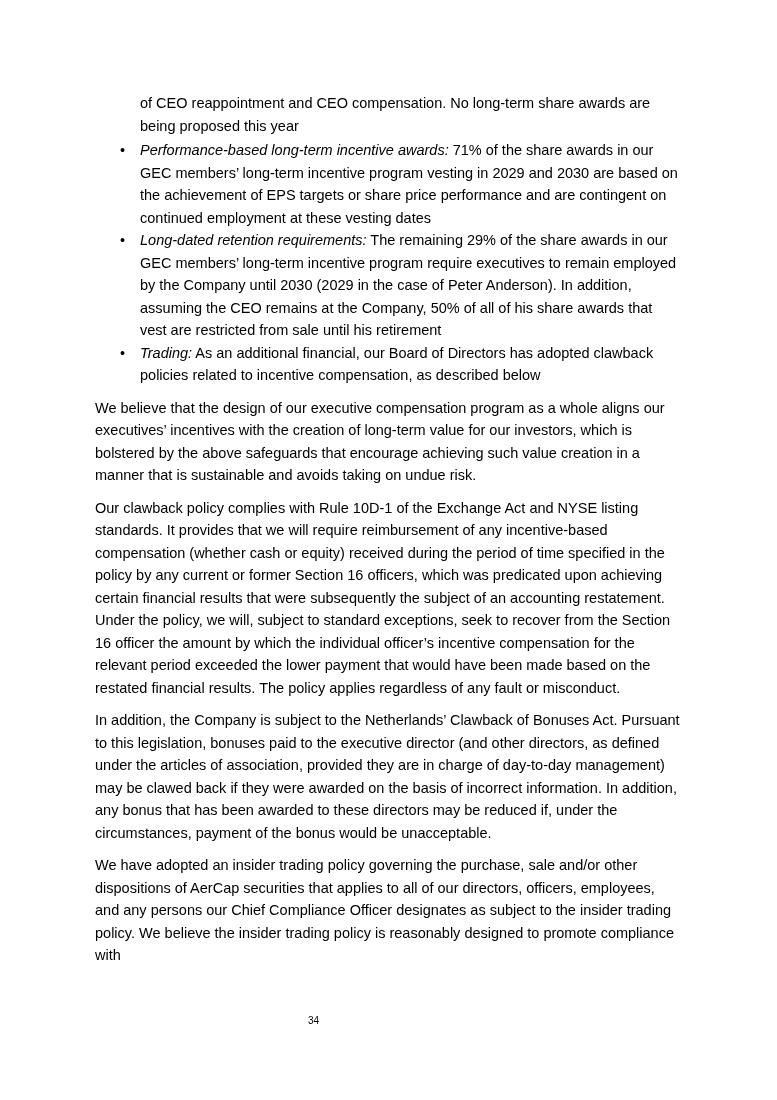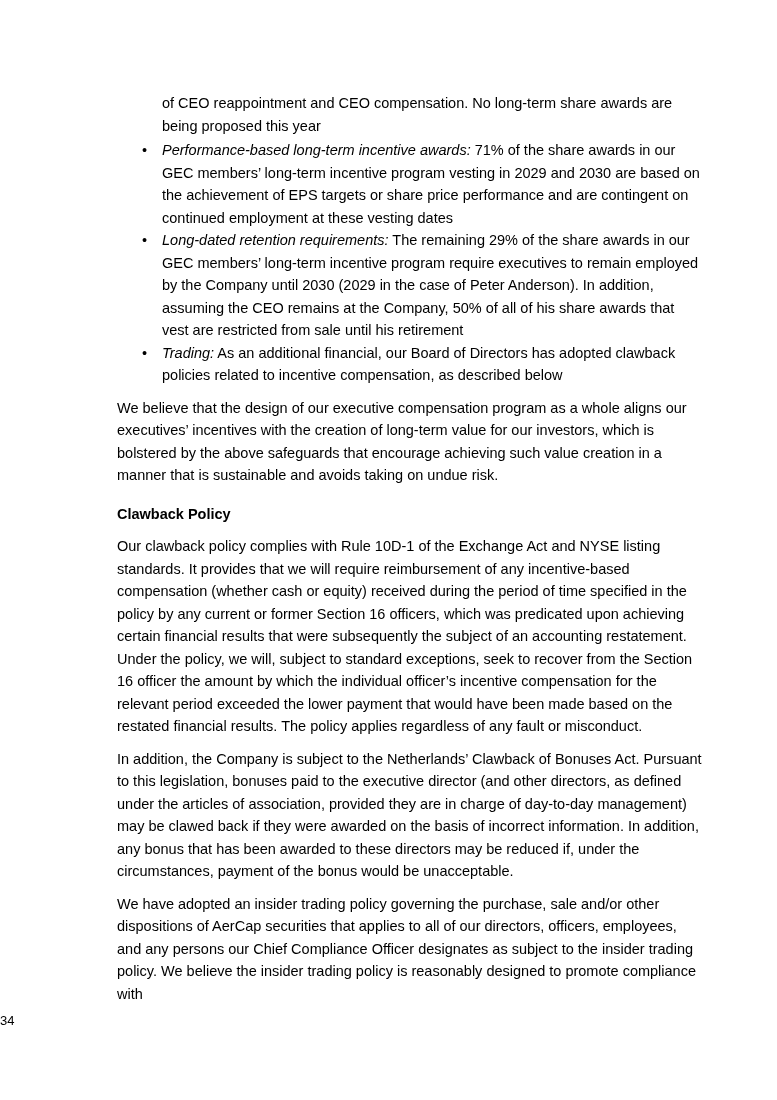--- a/index.html
+++ b/index.html
@@ -16,21 +16,20 @@
     overflow: hidden;
   }
   .doc {
     position: absolute;
     top: 92px;
     left: 95px;
     width: 587px;
     font-size: 14.5px;
     line-height: 22.5px;
     text-align: left;
-    margin-left: 22px;
   }
   .continuation {
     margin: 0 0 0 45px;
   }
   ul.bullets {
     list-style: none;
     margin: 2px 0 0 23px;
     padding: 0;
   }
   ul.bullets li {
@@ -51,21 +50,22 @@
   h3.heading {
     font-size: 14.5px;
     font-weight: bold;
     margin: 16px 0 10px 0;
   }
   .page-number {
     position: absolute;
     top: 1010px;
     left: 0;
     width: 627px;
-    font-size: 13px;
+    text-align: center;
+    font-size: 10px;
     line-height: 22px;
   }
 </style>
 </head>
 <body>
 
 <div class="doc">
 
   <div class="continuation">of CEO reappointment and CEO compensation. No long-term share awards are being proposed this year</div>
 
@@ -79,21 +79,20 @@
       <span class="lead">Long-dated retention requirements:</span><span> The remaining 29% of the share awards in our GEC members’ long-term incentive program require executives to remain employed by the Company until 2030 (2029 in the case of Peter Anderson). In addition, assuming the CEO remains at the Company, 50% of all of his share awards that vest are restricted from sale until his retirement</span>
     </li>
     <li>
       <span class="bullet-marker">•</span>
       <span class="lead">Trading:</span><span> As an additional financial, our Board of Directors has adopted clawback policies related to incentive compensation, as described below</span>
     </li>
   </ul>
 
   <p class="para">We believe that the design of our executive compensation program as a whole aligns our executives’ incentives with the creation of long-term value for our investors, which is bolstered by the above safeguards that encourage achieving such value creation in a manner that is sustainable and avoids taking on undue risk.</p>
 
-  <h3 class="heading">Clawback Policy</h3>
 
   <p class="para">Our clawback policy complies with Rule 10D-1 of the Exchange Act and NYSE listing standards. It provides that we will require reimbursement of any incentive-based compensation (whether cash or equity) received during the period of time specified in the policy by any current or former Section 16 officers, which was predicated upon achieving certain financial results that were subsequently the subject of an accounting restatement. Under the policy, we will, subject to standard exceptions, seek to recover from the Section 16 officer the amount by which the individual officer’s incentive compensation for the relevant period exceeded the lower payment that would have been made based on the restated financial results. The policy applies regardless of any fault or misconduct.</p>
 
   <p class="para">In addition, the Company is subject to the Netherlands’ Clawback of Bonuses Act. Pursuant to this legislation, bonuses paid to the executive director (and other directors, as defined under the articles of association, provided they are in charge of day-to-day management) may be clawed back if they were awarded on the basis of incorrect information. In addition, any bonus that has been awarded to these directors may be reduced if, under the circumstances, payment of the bonus would be unacceptable.</p>
 
 
   <p class="para">We have adopted an insider trading policy governing the purchase, sale and/or other dispositions of AerCap securities that applies to all of our directors, officers, employees, and any persons our Chief Compliance Officer designates as subject to the insider trading policy. We believe the insider trading policy is reasonably designed to promote compliance with</p>
 
 </div>
 

